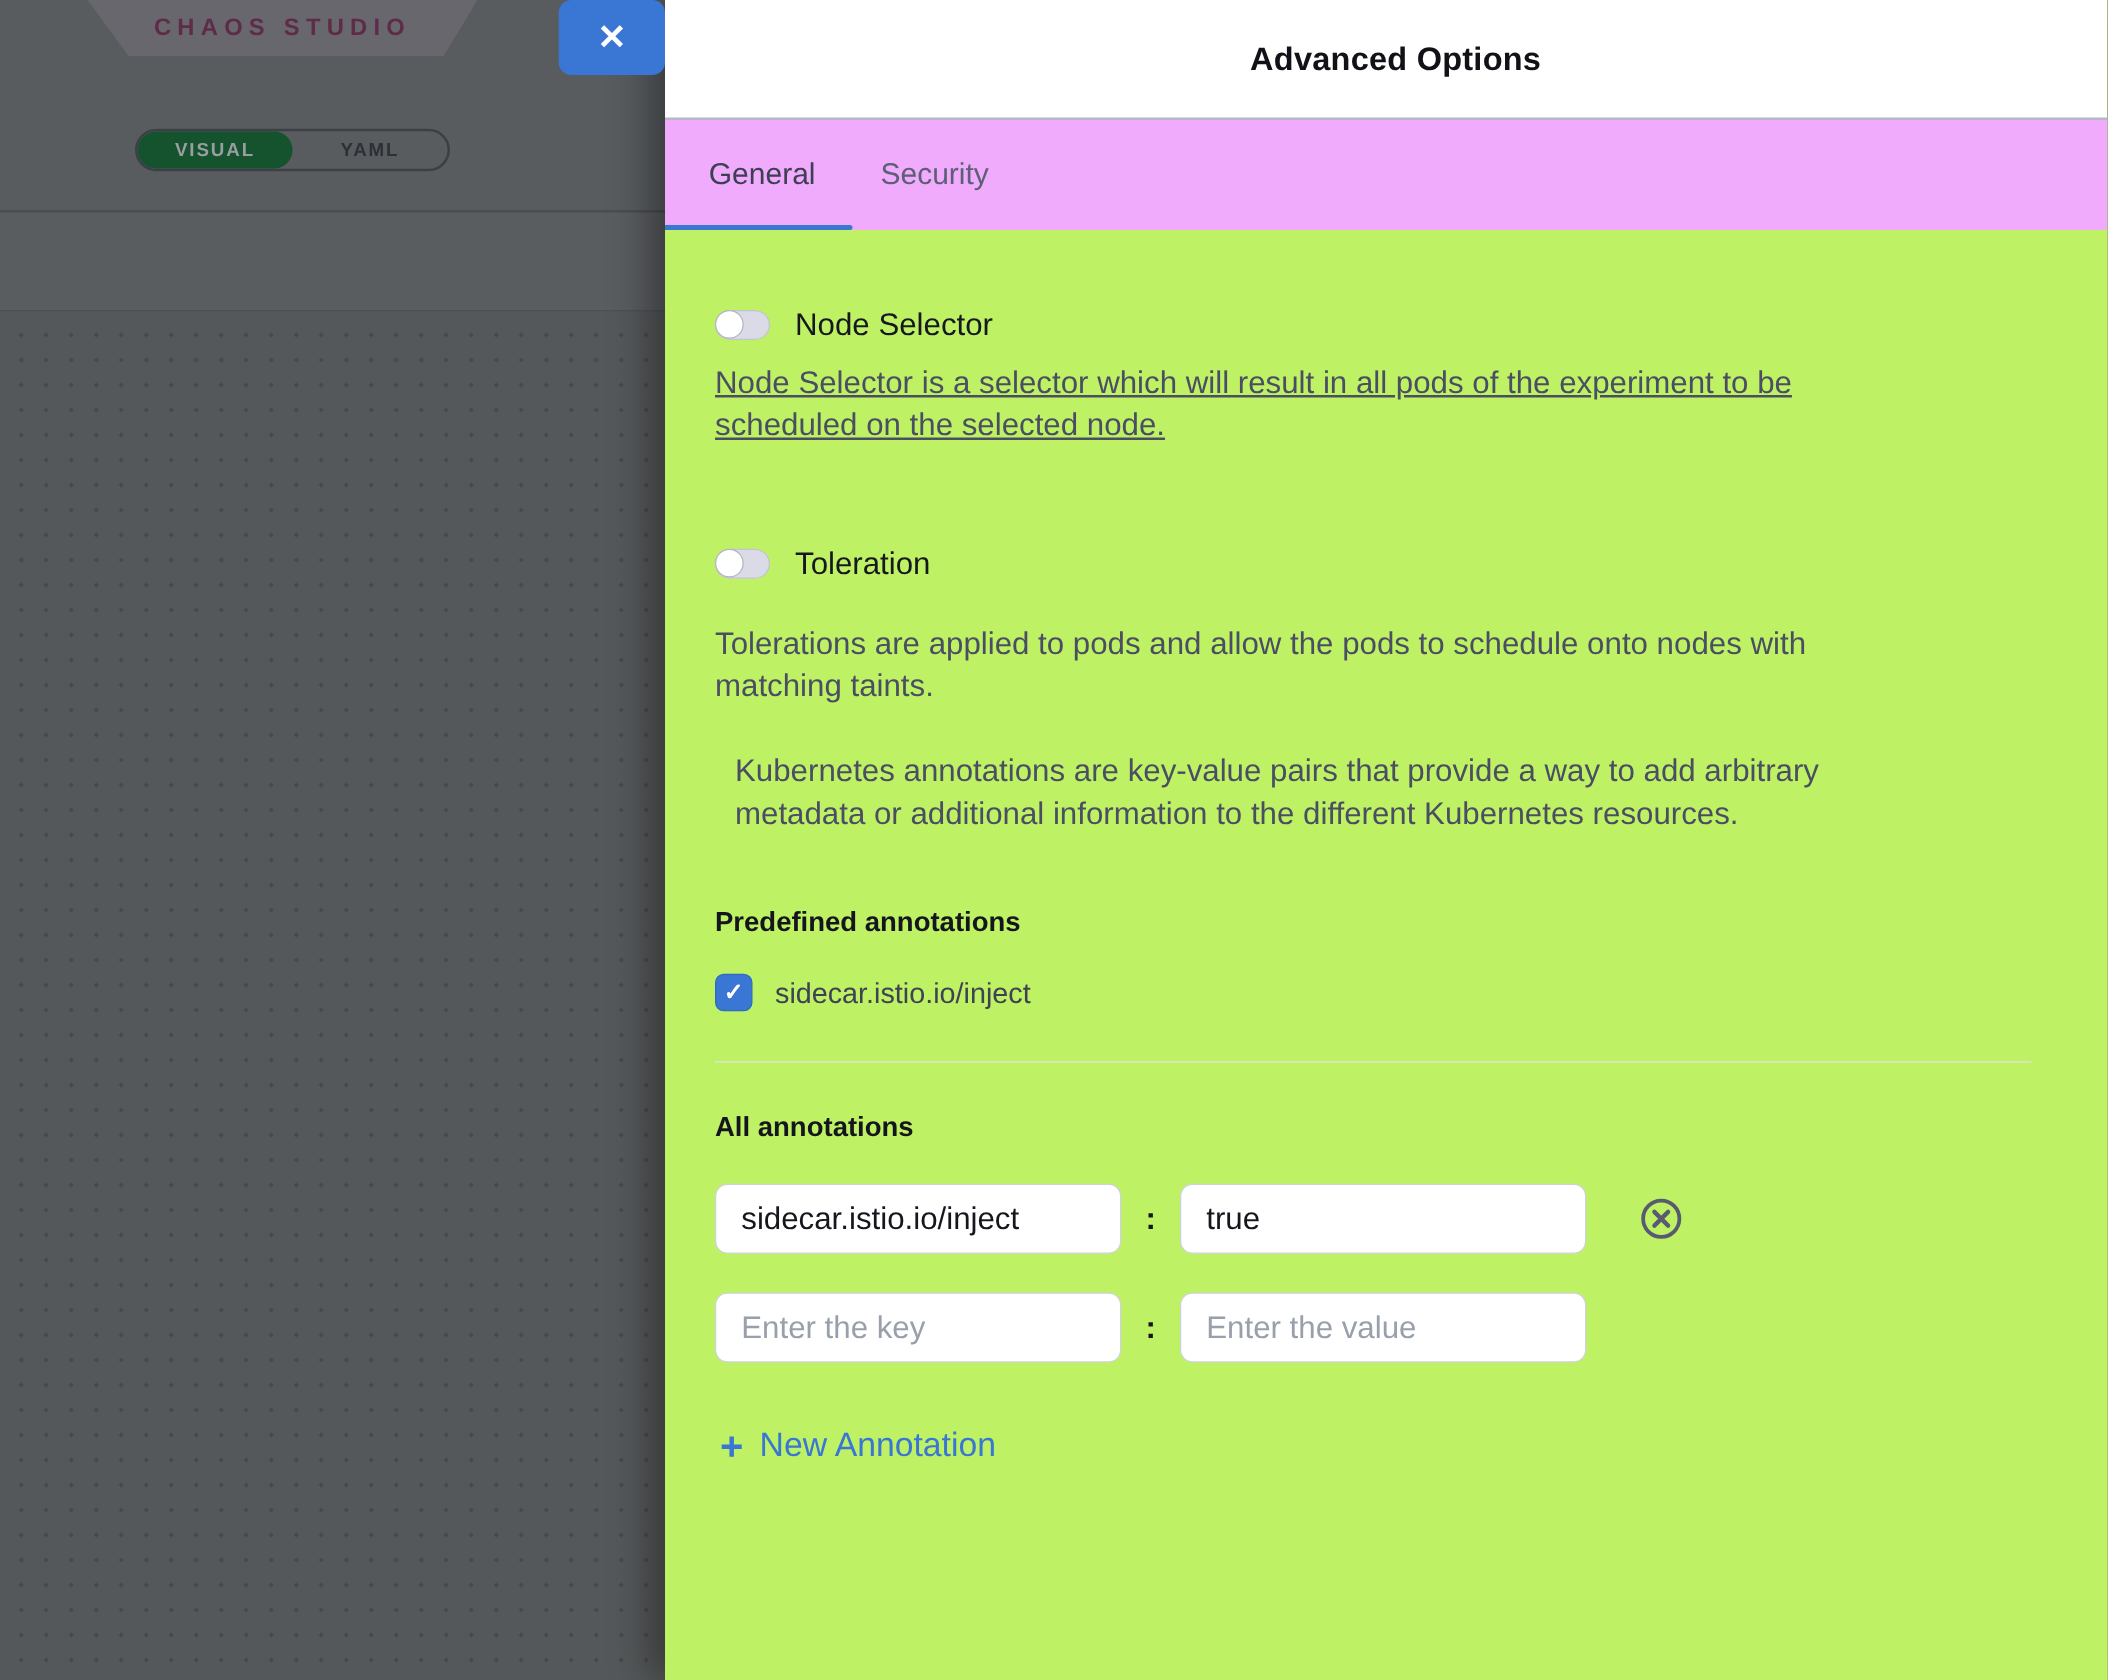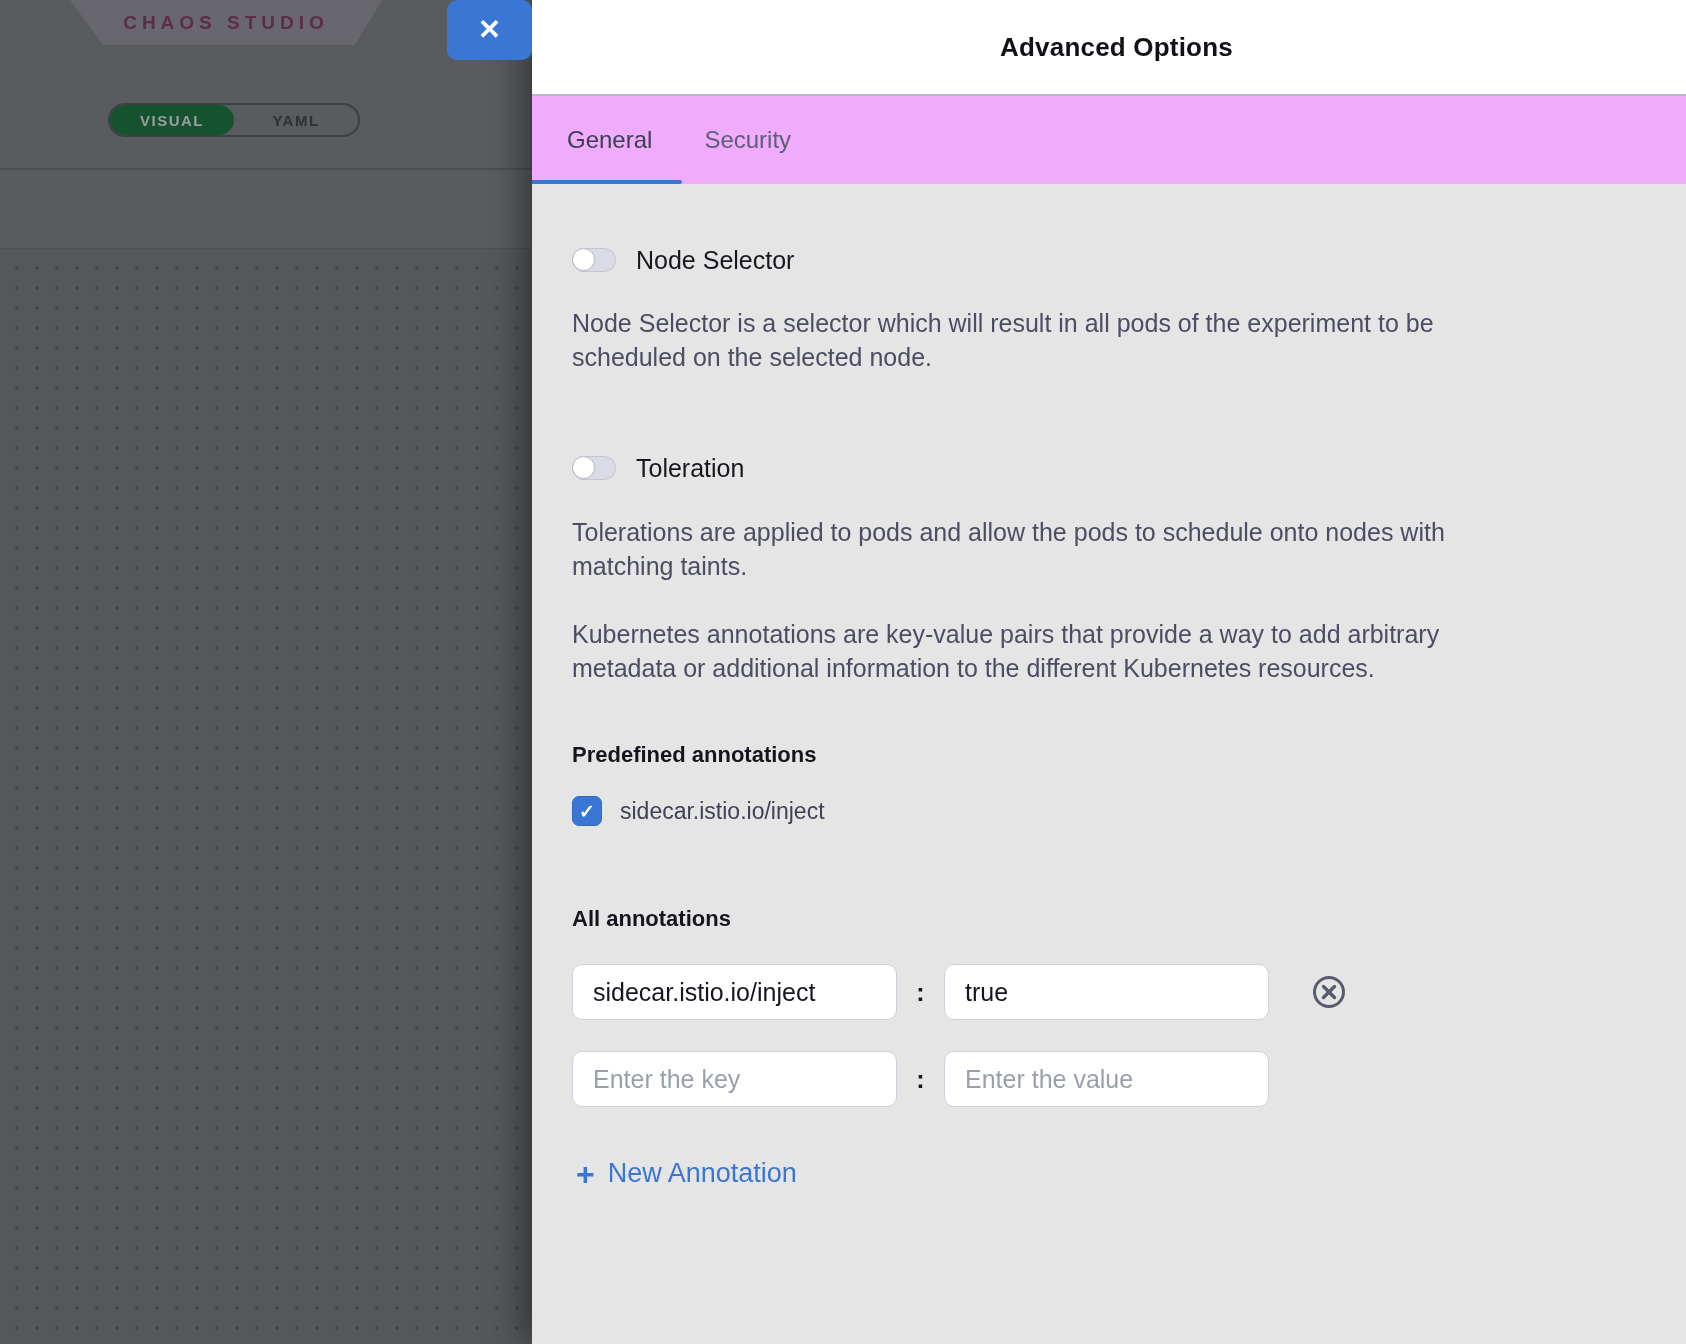--- a/index.html
+++ b/index.html
@@ -38,40 +38,40 @@
   .drawer-header h1 { font-size:26px; font-weight:700; color:#111118; letter-spacing:.2px; }
 
   .tabs { position:relative; height:88px; flex:0 0 auto; background:#f0abfc;
           display:flex; align-items:center; padding-left:35px; }
   .tab { font-size:24px; cursor:pointer; }
   .tab.general { color:#3d4053; }
   .tab.security { margin-left:52px; color:#5c5f76; }
   .tab-underline { position:absolute; left:0; bottom:0; width:150px; height:4px;
                    background:#3a76d4; border-radius:0 3px 3px 0; }
 
-  .content { flex:1 1 auto; background:#e5e5e5; padding:0 61px 0 40px; overflow:hidden; }
+  .content { flex:1 1 auto; background:#bef264; padding:0 61px 0 40px; overflow:hidden; }
 
   .toggle-row { display:flex; align-items:center; height:26px; }
   .toggle { position:relative; width:44px; height:24px; border-radius:12px; flex:0 0 auto; margin-right:20px; cursor:pointer; }
   .toggle.off { background:#dadbe6; border:1px solid #c3c4d3; }
   .toggle.off .knob { position:absolute; left:-1px; top:-1px; width:23px; height:23px; border-radius:50%;
                       background:#fff; border:1.5px solid #b4b5c4; }
   .toggle.on { background:#3a76d4; }
   .toggle.on .knob { position:absolute; right:1px; top:1px; width:22px; height:22px; border-radius:50%;
                      background:#fff; border:2px solid #2c3850; }
   .toggle-label { font-size:25px; font-weight:500; color:#17171f; }
 
   .desc { font-size:25px; line-height:34px; color:#4b4e63; max-width:965px; }
 
   .m-node   { margin-top:63px; }
-  .m-desc1  { margin-top:33px; }
+  .m-desc1  { margin-top:16px;text-decoration:underline; }
   .m-tol    { margin-top:81px; }
   .m-desc2  { margin-top:34px; }
   .m-ann    { margin-top:75px; }
-  .m-desc3  { margin-top:34px; }
+  .m-desc3  { margin-top:34px;margin-left:16px; }
 
   .sub-heading { font-size:22px; font-weight:700; color:#15151e; line-height:26px; }
   .m-predef { margin-top:57px; }
 
   .checkbox-row { margin-top:28px; display:flex; align-items:center; }
   .checkbox { width:30px; height:30px; border-radius:7px; background:#3a76d4; border:1px solid #2e6ac2;
               color:#fff; display:flex; align-items:center; justify-content:center;
               font-size:19px; font-weight:700; margin-right:18px; cursor:pointer; }
   .checkbox-label { font-size:23px; color:#3f4254; }
 

